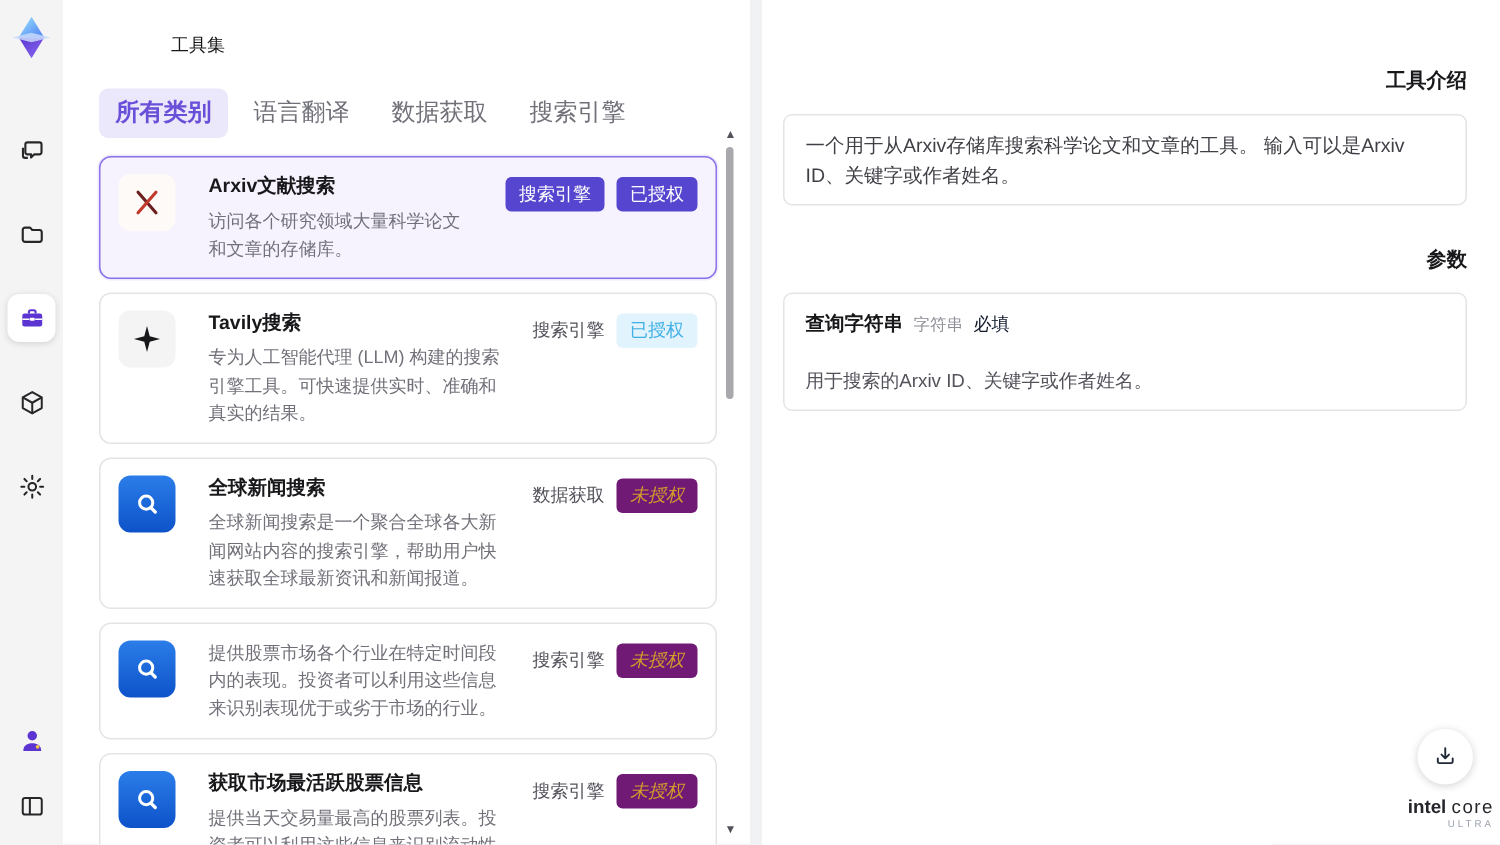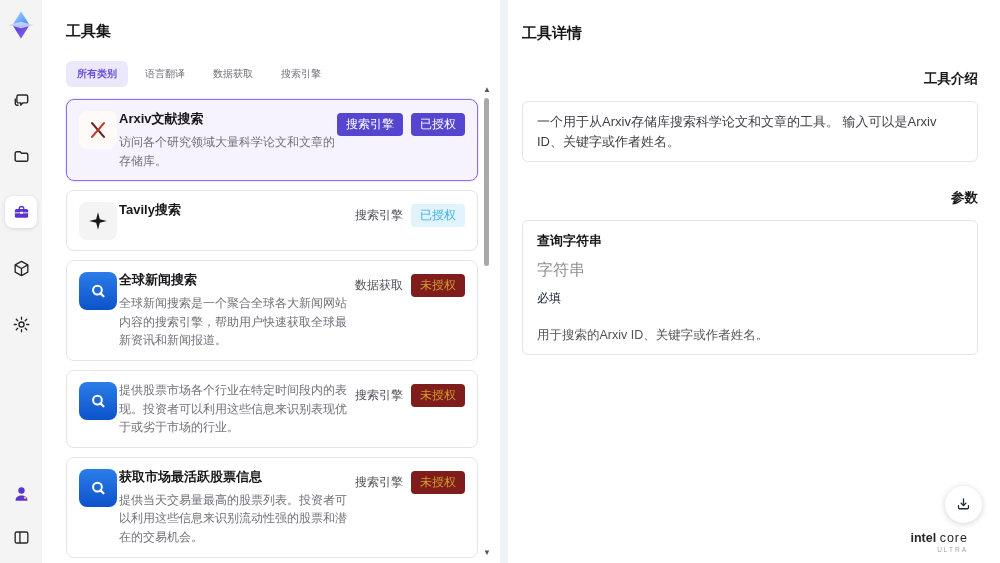--- a/index.html
+++ b/index.html
@@ -21,51 +21,51 @@
   .rail-item { width: 32px; height: 32px; display: grid; place-items: center; cursor: pointer; border-radius: 8px; }
   .rail-item svg { width: 19px; height: 19px; }
   .rail-item.active { background: #ffffff; box-shadow: 0 1px 4px rgba(0,0,0,.12); }
   .rail-bottom { position: absolute; bottom: 10px; display: flex; flex-direction: column; gap: 12px; align-items: center; }
 
   
   .main {
     position: absolute; left: 42px; top: 0; bottom: 0; width: 458px;
     background: #ffffff; padding: 16px 22px 0 24px;
   }
-  .main h1 { font-size: 15px; font-weight: bold; margin-top: 6px; }
+  .main h1 { font-size: 12px; font-weight: normal; margin-top: 6px; margin-left: 48px; }
   .tabs { display: flex; gap: 6px; margin-top: 20px; }
   .tab {
-    font-size: 10px; color: #71717a; padding: 6px 11px; border-radius: 6px; cursor: pointer;
+    font-size: 16px; color: #71717a; padding: 6px 11px; border-radius: 6px; cursor: pointer;
     white-space: nowrap;
   }
   .tab.active { background: #ece8fb; color: #6a4fd8; font-weight: bold; }
 
   .list { margin-top: 12px; display: flex; flex-direction: column; gap: 9px; }
   .card {
     border: 1px solid #e4e4e7; border-radius: 8px; background: #fff;
-    padding: 10px 12px; display: flex; gap: 2px; align-items: flex-start; cursor: pointer;
+    padding: 10px 12px; display: flex; gap: 22px; align-items: flex-start; cursor: pointer;
   }
   .card.selected { border: 1.5px solid #8b72e9; background: #f7f3fe; box-shadow: 0 0 0 1px rgba(139,114,233,.15); }
   .tile {
     width: 38px; height: 38px; border-radius: 8px; flex: none;
     display: grid; place-items: center; margin-top: 1px;
   }
   .tile svg { width: 22px; height: 22px; }
   .tile-arxiv { background: #fdfaf7; }
   .tile-star  { background: #f4f4f5; }
   .tile-blue  { background: linear-gradient(180deg, #2b7de9, #0d52c9); }
   .tcol { flex: 1; min-width: 0; }
   .tname { font-size: 13px; font-weight: bold; color: #18181b; margin-bottom: 5px; }
   .tdesc { font-size: 12px; color: #71717a; line-height: 1.55; }
   .badges { flex: none; display: flex; gap: 8px; align-items: center; margin-top: 3px; }
   .cat-text { font-size: 12px; color: #52525b; }
   .pill { font-size: 12px; padding: 3px 9px; border-radius: 4px; white-space: nowrap; }
   .pill.solid { background: #5646cf; color: #ffffff; }
   .pill.blue  { background: #e1f3fc; color: #41b0e6; }
-  .pill.amber { background: #7f1d1d; color: #d19d2b; }
+  .pill.amber { background: #701a75; color: #d19d2b; font-style: italic; }
 
   
   .vscroll { position: absolute; right: 9px; top: 86px; bottom: 6px; width: 8px; }
   .vscroll .arr { font-size: 8px; color: #52525b; text-align: center; line-height: 8px; cursor: pointer; }
   .vscroll .arr.down { position: absolute; bottom: 0; left: 0; right: 0; }
   .vscroll .thumb {
     position: absolute; top: 12px; left: 1px; width: 5px; height: 168px;
     background: #a8a8ad; border-radius: 3px; cursor: pointer;
   }
 
@@ -76,34 +76,34 @@
   .detail {
     position: absolute; left: 508px; right: 0; top: 0; bottom: 0;
     background: #ffffff; padding: 18px 22px 0 14px;
   }
   .detail h2 { font-size: 15px; font-weight: bold; margin-top: 6px; }
   .detail h3 { font-size: 13.5px; font-weight: bold; margin-top: 27px; text-align: right; }
   .box {
     border: 1px solid #e4e4e7; border-radius: 6px; background: #fff;
     margin-top: 13px; padding: 10px 14px; font-size: 13px; color: #3f3f46; line-height: 1.5;
   }
-  .param-line { display: flex; align-items: baseline; gap: 7px; flex-direction: column; }
+  .param-line { display: flex; align-items: baseline; gap: 7px; }
   .param-name { font-size: 13px; font-weight: bold; color: #18181b; }
-  .param-type { font-size: 16px; color: #8e8e96; }
+  .param-type { font-size: 11px; color: #8e8e96; }
   .param-req  { font-size: 12px; color: #0f172a; }
   .param-desc { font-size: 12.5px; color: #52525b; margin-top: 19px; }
 
   
   .fab {
     position: absolute; right: 18px; bottom: 40px; width: 37px; height: 37px;
     border-radius: 50%; background: #fff; box-shadow: 0 1px 6px rgba(0,0,0,.18);
     display: grid; place-items: center; cursor: pointer;
   }
   .fab svg { width: 17px; height: 17px; }
-  .brand { position: absolute; right: 32px; bottom: 10px; text-align: right; line-height: 1.1; }
+  .brand { position: absolute; right: 4px; bottom: 10px; text-align: right; line-height: 1.1; }
   .brand .row { font-size: 12.5px; color: #26252b; }
   .brand .intel { font-weight: bold; }
   .brand .core { letter-spacing: 1px; }
   .brand .sub { font-size: 6.5px; color: #9ca3af; letter-spacing: 2px; text-transform: uppercase; }
 </style>
 </head>
 <body>
 
 <div class="rail">
   <svg class="logo" viewBox="0 0 32 32">
@@ -203,20 +203,21 @@
     </div>
 
     <div class="card">
       <div class="tile tile-star">
         <svg viewBox="0 0 24 24" fill="#18181b">
           <path d="M12 2.5l2 7.5 7.5 2-7.5 2-2 7.5-2-7.5L2.5 12l7.5-2z"></path>
         </svg>
       </div>
       <div class="tcol">
         <div class="tname">Tavily搜索</div>
+        <div class="tdesc">专为人工智能代理 (LLM) 构建的搜索引擎工具。可快速提供实时、准确和真实的结果。</div>
       </div>
       <div class="badges">
         <span class="cat-text">搜索引擎</span>
         <span class="pill blue">已授权</span>
       </div>
     </div>
 
     <div class="card">
       <div class="tile tile-blue">
         <svg viewBox="0 0 24 24" fill="none">
@@ -272,21 +273,20 @@
   <div class="vscroll">
     <div class="arr up">▲</div>
     <div class="thumb"></div>
     <div class="arr down">▼</div>
   </div>
 </div>
 
 <div class="divider"></div>
 
 <div class="detail">
-  <h2>工具详情</h2>
 
   <h3>工具介绍</h3>
   <div class="box">
     <span>一个用于从Arxiv存储库搜索科学论文和文章的工具。 输入可以是Arxiv ID、关键字或作者姓名。</span>
   </div>
 
   <h3>参数</h3>
   <div class="box">
     <div class="param-line">
       <span class="param-name">查询字符串</span>

